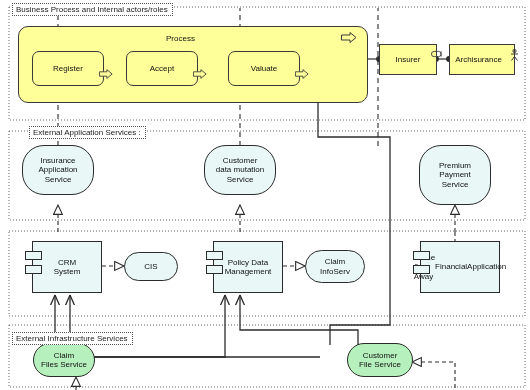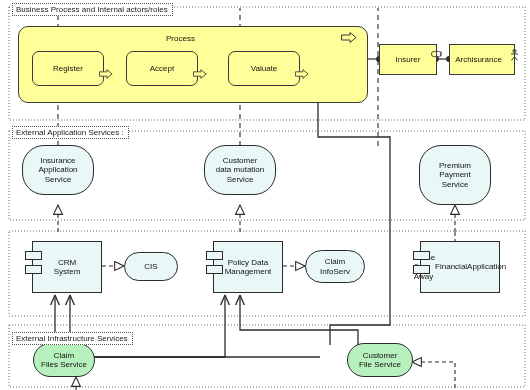--- a/index.html
+++ b/index.html
@@ -182,21 +182,21 @@
       <path d="M455,388 L455,362 L412,362" marker-end="url(#hollowTri)"></path>
     </g>
 
     <g stroke="#2b2b2b" stroke-width="1.1" fill="none" stroke-dasharray="4,3">
       <line x1="455" y1="243" x2="455" y2="232"></line>
     </g>
   </svg>
 
   <div class="layer-label" style="left:12px;top:3px;">Business Process and Internal actors/roles</div>
 
-  <div class="layer-label" style="left:12px;top:126px;text-align:right;">External Application Services :</div>
+  <div class="layer-label" style="left:29px;top:126px;text-align:right;">External Application Services :</div>
 
 
   <div class="layer-label" style="left:12px;top:320px;margin-top:12px;">External Infrastructure Services</div>
 
   <div class="biz-container" style="position:absolute;left:18px;top:26px;width:348px;height:75px;"></div>
 
   <div class="container-title" style="left:166px;top:34px;">Process</div>
 
   <span class="ico ico-corner" style="left:341px;top:32px;">
     <svg width="16" height="11" viewBox="0 0 16 11">

